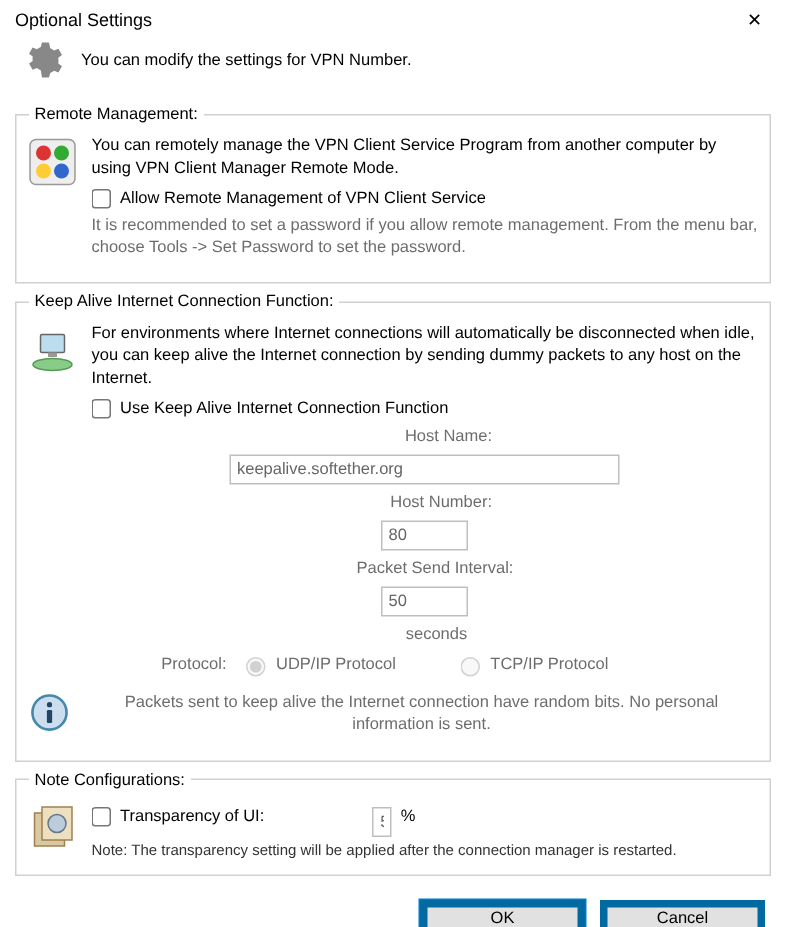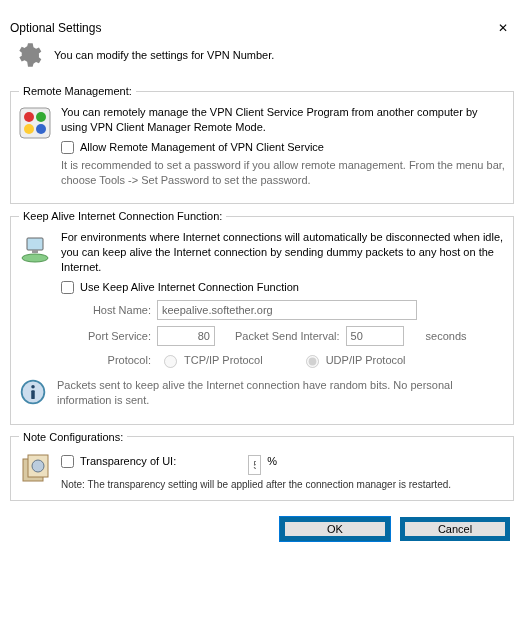--- a/index.html
+++ b/index.html
@@ -1,43 +1,43 @@
 <!DOCTYPE html>
 <html><head>
 <meta charset="utf-8">
 <style>
 * { box-sizing: border-box; font-family: "Segoe UI", Tahoma, sans-serif; font-size: 11px; }
 body { margin: 0; background: #fff; width: 524px; height: 618px; overflow: hidden; color: #000; }
 .titlebar { display: flex; align-items: center; justify-content: space-between; padding: 6px 10px 2px 10px; }
-.titlebar span { font-size: 12px; margin-top: 15px; }
+.titlebar span { font-size: 12px; }
 .close-x { font-size: 14px; font-weight: 300; cursor: default; padding: 0 6px; }
 .header { display: flex; align-items: center; gap: 12px; padding: 4px 12px 10px 14px; }
 .gear { width: 28px; height: 28px; }
 fieldset { border: 1px solid #d0d0d0; margin: 6px 10px; padding: 8px 8px 10px 8px; }
 legend { padding: 0 4px; color: #000; }
 .section-body { display: flex; gap: 10px; }
 .section-icon { width: 32px; height: 32px; flex-shrink: 0; margin-top: 2px; }
 .section-text { flex: 1; }
 .para { line-height: 1.35; margin-bottom: 6px; }
 .checkbox-row { display: flex; align-items: flex-start; gap: 6px; margin: 4px 0; }
 .checkbox-row input { width: 13px; height: 13px; margin: 0; }
 .gray { color: #6d6d6d; }
-.form-row { display: flex; align-items: center; margin: 6px 0; gap: 6px; }
+.form-row { display: flex; align-items: center; margin: 6px 0; gap: 6px; flex-direction: column; }
 .form-label { width: 90px; text-align: right; color: #6d6d6d; }
 .form-label.short { width: auto; margin-left: 14px; }
 input[type=text] { border: 1px solid #bfbfbf; padding: 2px 4px; height: 20px; background: #fff; color: #555; }
 input[type=text]:disabled { background: #fff; color: #666; }
 .host { width: 260px; }
-.port { width: 58px; text-align: right; }
+.port { width: 58px; }
 .interval { width: 58px; }
 .percent { width: 60px; }
 .radio-row { display: flex; align-items: center; gap: 8px; margin: 4px 0 2px 0; }
 .radio-row .lbl { width: 90px; text-align: right; color: #6d6d6d; }
 .radio-opt { display: flex; align-items: center; gap: 4px; color: #6d6d6d; margin-right: 30px; }
-.info-row { display: flex; gap: 10px; margin-top: 8px; }
+.info-row { display: flex; gap: 10px; margin-top: 8px; text-align: center; }
 .info-icon { width: 28px; height: 28px; flex-shrink: 0; }
 .note { font-size: 10px; color: #333; margin-top: 4px; }
 .buttons { display: flex; justify-content: flex-end; gap: 10px; padding: 10px 14px; }
 button.dlg { width: 110px; height: 24px; border: 5px solid #0369a1; background: #e1e1e1; cursor: default; }
 button.dlg.default { outline: 1px solid #0078d7; }
 </style>
 </head>
 <body>
 
 <div class="titlebar">
@@ -85,35 +85,35 @@
       <div class="para">For environments where Internet connections will automatically be disconnected when idle, you can keep alive the Internet connection by sending dummy packets to any host on the Internet.</div>
       <div class="checkbox-row">
         <input type="checkbox" style="">
         <span>Use Keep Alive Internet Connection Function</span>
       </div>
       <div class="form-row">
         <span class="form-label">Host Name:</span>
         <input type="text" class="host" disabled="" value="keepalive.softether.org" style="">
       </div>
       <div class="form-row">
-        <span class="form-label">Port Service:</span>
+        <span class="form-label">Host Number:</span>
         <input type="text" class="port" disabled="" value="80" style="">
         <span class="form-label short">Packet Send Interval:</span>
         <input type="text" class="interval" disabled="" value="50" style="">
         <span class="gray" style="margin-left:16px">seconds</span>
       </div>
       <div class="radio-row">
         <span class="lbl">Protocol:</span>
         <label class="radio-opt">
+            <input type="radio" name="proto" checked="" disabled="" style="">
+            <span>UDP/IP Protocol</span>
+          </label>
+        <label class="radio-opt">
             <input type="radio" name="proto" disabled="" style="">
             <span>TCP/IP Protocol</span>
-          </label>
-        <label class="radio-opt">
-            <input type="radio" name="proto" checked="" disabled="" style="">
-            <span>UDP/IP Protocol</span>
           </label>
       </div>
     </div>
   </div>
   <div class="info-row">
     <svg class="info-icon" viewBox="0 0 32 32">
         <circle cx="16" cy="16" r="13" fill="#cde" stroke="#48a" stroke-width="2"></circle>
         <circle cx="16" cy="10" r="2" fill="#246"></circle>
         <rect x="14" y="14" width="4" height="10" rx="1" fill="#246"></rect>
       </svg>

